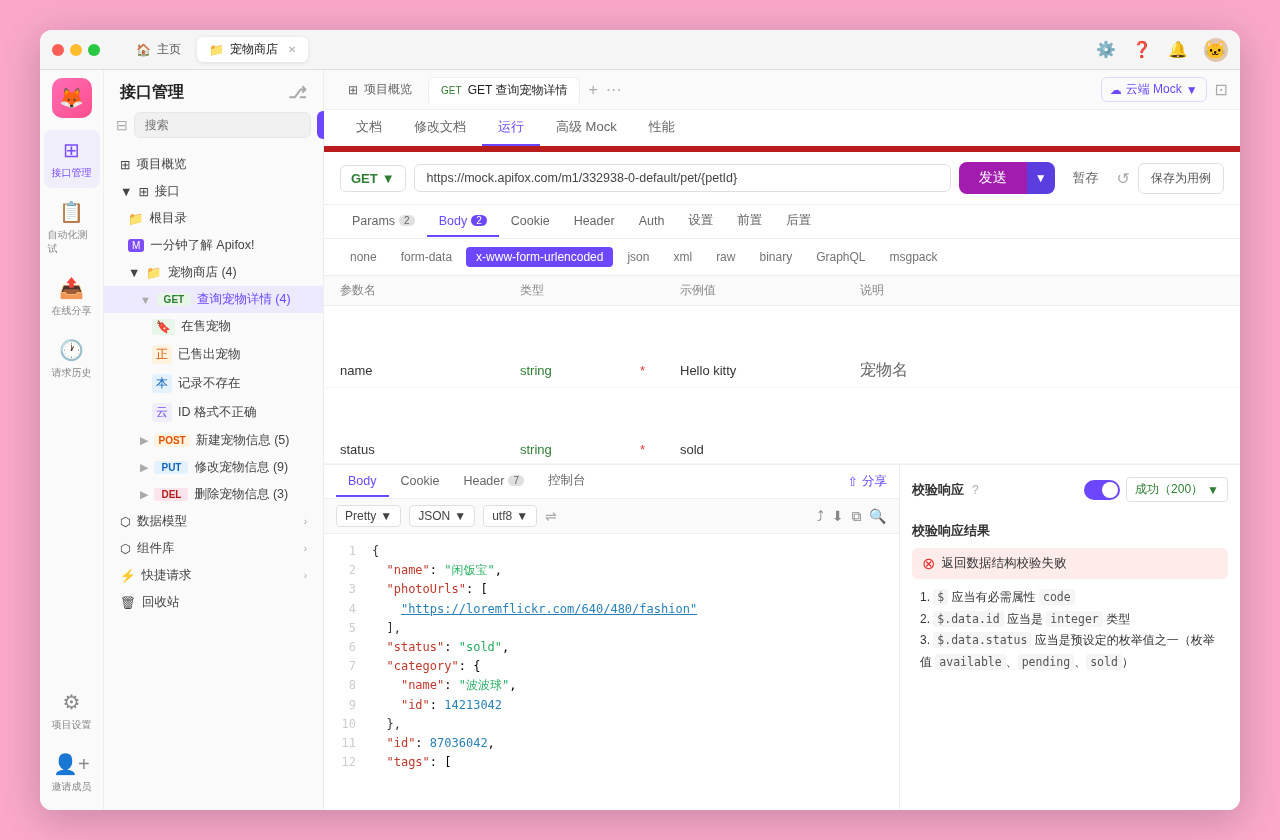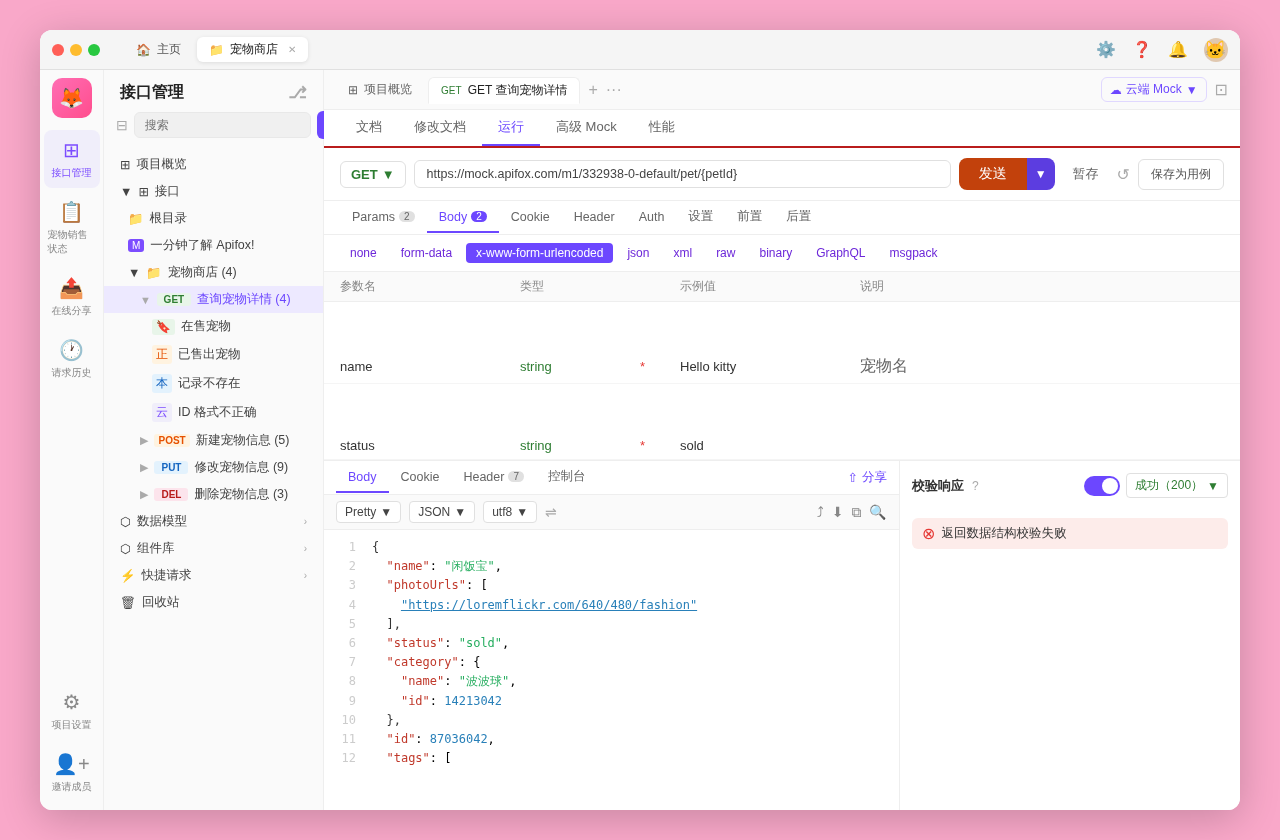--- a/index.html
+++ b/index.html
@@ -177,21 +177,21 @@
       display: flex; align-items: center; gap: 4px;
       padding: 3px 8px; border: 1px solid #e0d8ff;
       border-radius: 6px; font-size: 12px; color: #6c47ff;
       cursor: pointer;
     }
     .ct-layout-btn { color: #aaa; cursor: pointer; font-size: 16px; }
 
     
     .sub-tabs {
       display: flex; align-items: center; gap: 0;
-      border-bottom: 2px solid #b91c1c; padding: 0 16px;
+      border-bottom: 6px solid #b91c1c; padding: 0 16px;
       flex-shrink: 0;
     }
     .st-tab {
       padding: 8px 16px; font-size: 13px; color: #666;
       cursor: pointer; border-bottom: 2px solid transparent;
     }
     .st-tab.active { color: #6c47ff; border-bottom-color: #6c47ff; font-weight: 500; }
 
     
     .url-bar {
@@ -204,21 +204,21 @@
       padding: 5px 10px; border: 1px solid #e0e0e0; border-radius: 6px;
       font-size: 13px; font-weight: 600; color: #2e7d32; cursor: pointer;
       background: #fff;
     }
     .url-input {
       flex: 1; padding: 6px 12px; border: 1px solid #e0e0e0;
       border-radius: 6px; font-size: 12.5px; color: #444; outline: none;
     }
     .send-btn-group { display: flex; border-radius: 8px; overflow: hidden; }
     .send-btn {
-      padding: 7px 20px; background: #c2410c; color: #fff;
+      padding: 7px 20px; background: #a21caf; color: #fff;
       border: none; font-size: 14px; font-weight: 500; cursor: pointer;
     }
     .send-dropdown {
       padding: 7px 8px; background: #5c3de0; color: #fff;
       border: none; cursor: pointer; font-size: 12px;
     }
     .save-btn {
       padding: 6px 10px; background: transparent; border: none;
       font-size: 13px; color: #666; cursor: pointer;
     }
@@ -250,21 +250,21 @@
     }
 
     
     .body-type-tabs {
       display: flex; align-items: center; gap: 4px;
       padding: 8px 16px; border-bottom: 1px solid #eee;
       flex-shrink: 0; flex-wrap: wrap;
     }
     .btt {
       padding: 3px 10px; border-radius: 4px; font-size: 12px;
-      color: #6d28d9; cursor: pointer;
+      color: #737373; cursor: pointer;
     }
     .btt.active { background: #6c47ff; color: #fff; }
 
     
     .params-table { flex-shrink: 0; }
     .params-header {
       display: grid; grid-template-columns: 180px 120px 40px 180px 1fr;
       padding: 6px 16px; background: #fafafa;
       border-bottom: 1px solid #eee; font-size: 12px; color: #888;
     }
@@ -415,21 +415,21 @@
   <div class="main-layout">
 
     <div class="icon-sidebar">
       <div class="logo-box">🦊</div>
       <div class="icon-sidebar-item active">
         <span class="si-icon">⊞</span>
         <span style="font-size:10px">接口管理</span>
       </div>
       <div class="icon-sidebar-item">
         <span class="si-icon">📋</span>
-        <span style="font-size:10px">宠物销售状态</span>
+        <span style="font-size:10px">自动化测试</span>
       </div>
       <div class="icon-sidebar-item">
         <span class="si-icon">📤</span>
         <span style="font-size:10px">在线分享</span>
       </div>
       <div class="icon-sidebar-item">
         <span class="si-icon">🕐</span>
         <span style="font-size:10px">请求历史</span>
       </div>
       <div style="flex:1"></div>
@@ -762,24 +762,36 @@
               <div class="verify-code">
                 <div class="verify-code-select">
                   <span>成功（200）</span>
                   <span>▼</span>
                 </div>
               </div>
             </div>
           </div>
 
           <div class="verify-result-section">
+            <div class="verify-result-title">校验响应结果</div>
             <div class="verify-error-badge">
               <span class="error-icon">⊗</span>
               <span class="error-text">返回数据结构校验失败</span>
             </div>
+            <div class="verify-list">
+              <div class="verify-list-item">
+                1. <code>$</code> 应当有必需属性 <code>code</code>
+              </div>
+              <div class="verify-list-item">
+                2. <code>$.data.id</code> 应当是 <code>integer</code> 类型
+              </div>
+              <div class="verify-list-item">
+                3. <code>$.data.status</code> 应当是预设定的枚举值之一（枚举值 <code>available</code>、<code>pending</code>、<code>sold</code>）
+              </div>
+            </div>
           </div>
         </div>
 
       </div>
     </div>
 
   </div>
 </div>
 
 </body></html>

